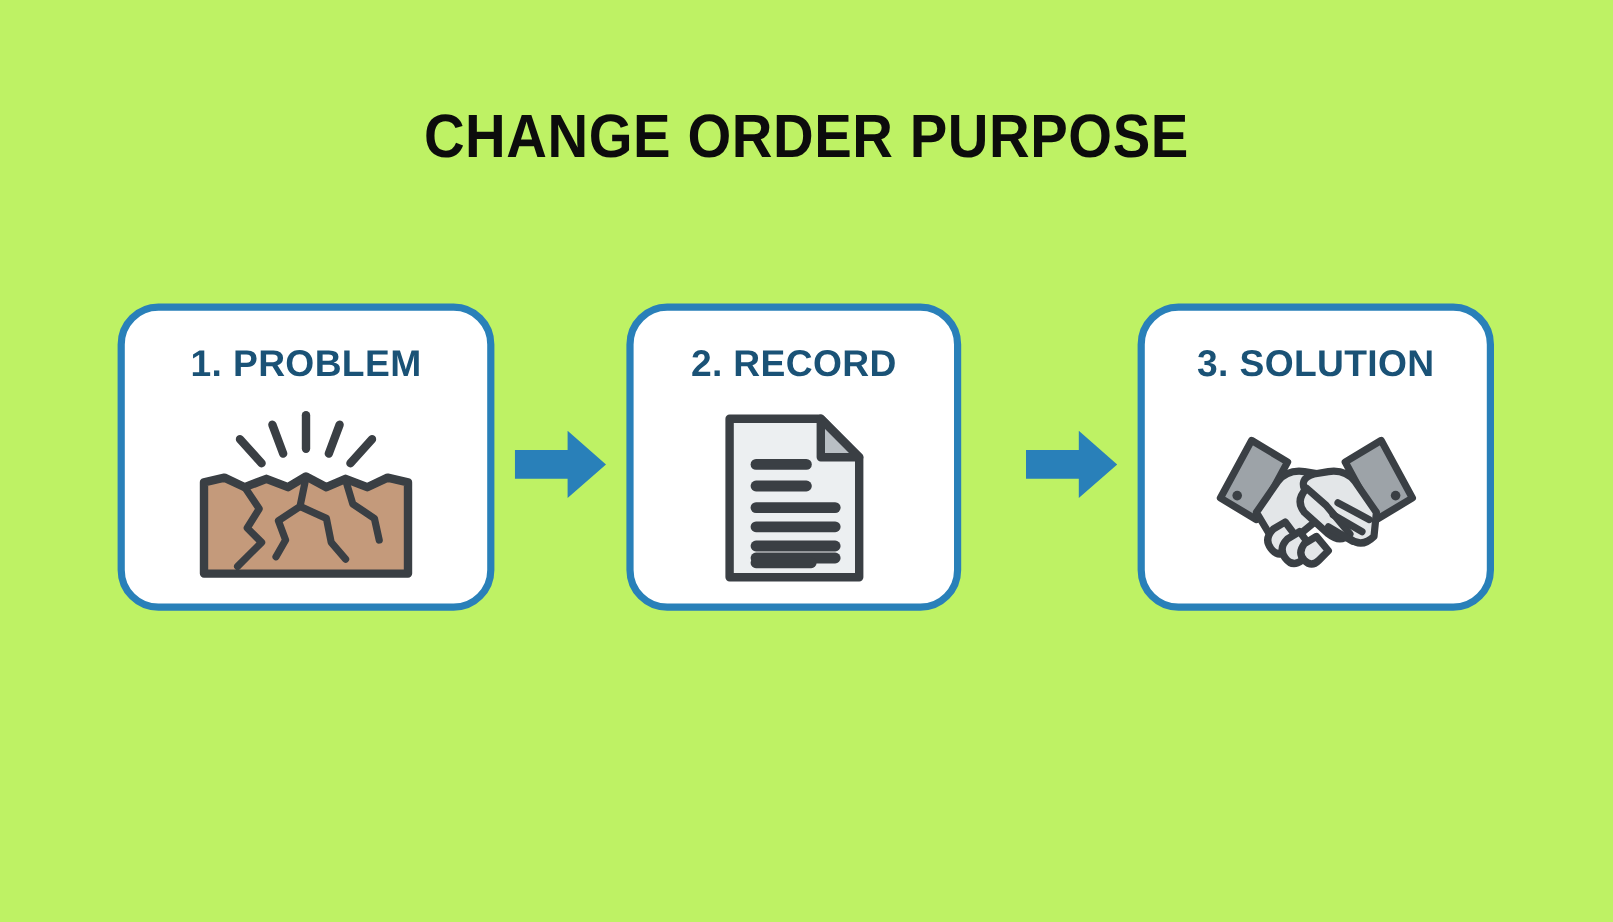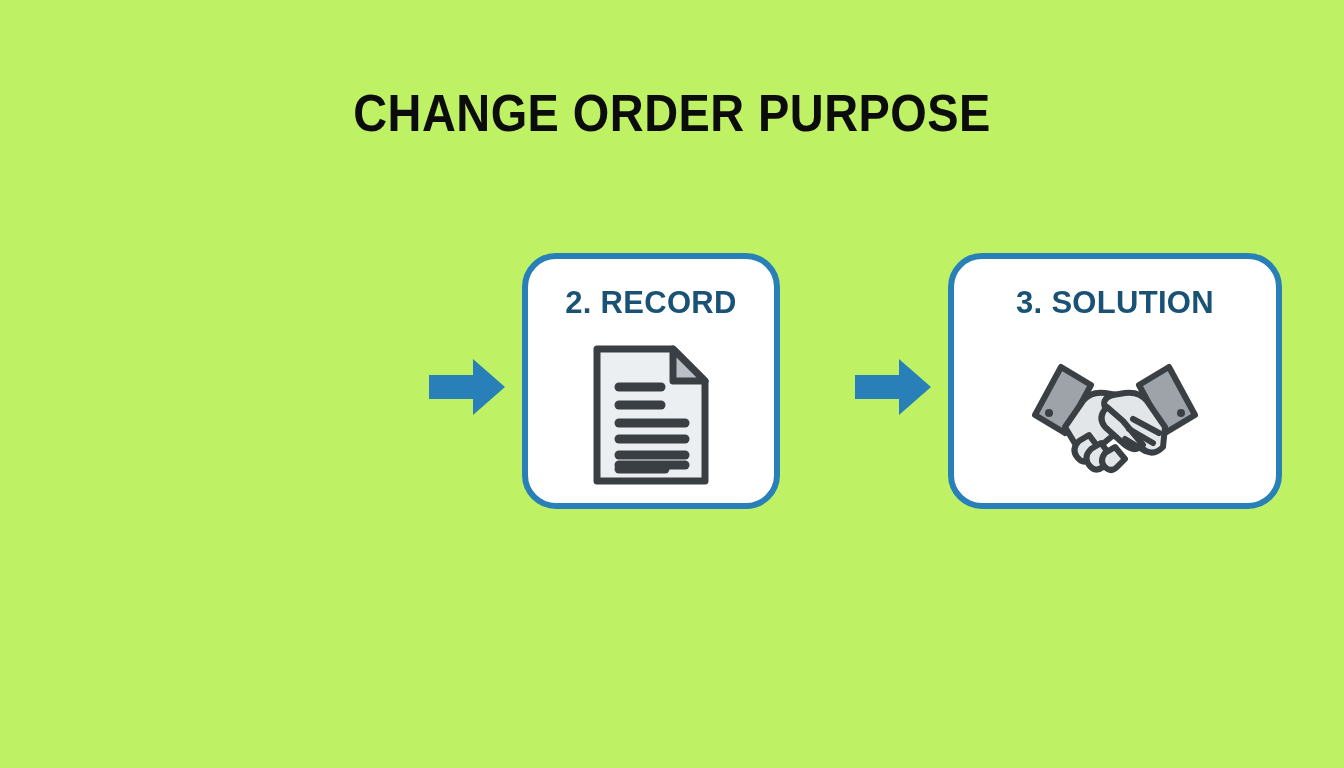--- a/index.html
+++ b/index.html
@@ -51,22 +51,22 @@
     position: absolute;
     top: 0;
     width: 314px;
     height: 256px;
     box-sizing: border-box;
     border: 6px solid #2980b9;
     border-radius: 34px;
     background: #ffffff;
   }
   .step-box.b1 { left: 0px; }
-  .step-box.b2 { left: 424px; width: 258px; }
-  .step-box.b3 { left: 850px; width: 334px; }
+  .step-box.b2 { left: 424px; width: 279px; }
+  .step-box.b3 { left: 850px; width: 297px; }
 
   .step-label {
     position: absolute;
     left: 0;
     right: 0;
     top: 26px;
     text-align: center;
     font-family: "Liberation Sans", sans-serif;
     font-weight: bold;
     font-size: 31px;
@@ -98,20 +98,45 @@
 </style>
 </head>
 <body>
 
 <div id="slide">
 
   <div id="title">CHANGE ORDER PURPOSE</div>
 
   <div id="flow">
 
+    <div class="step-box b1">
+      <div class="step-label">1. PROBLEM</div>
+      <div class="icon-slot">
+        <svg width="190" height="150" viewBox="0 0 190 150">
+          <g stroke="#3a3f44" stroke-width="7" stroke-linecap="round" stroke-linejoin="round" fill="none">
+
+            <line x1="95" y1="6" x2="95" y2="34"></line>
+            <line x1="67" y1="14" x2="76" y2="38"></line>
+            <line x1="123" y1="14" x2="114" y2="38"></line>
+            <line x1="40" y1="26" x2="58" y2="46"></line>
+            <line x1="150" y1="26" x2="132" y2="46"></line>
+          </g>
+
+          <path d="M10 62 L10 138 L180 138 L180 62 L163 58 L146 66 L128 59 L112 66
+                   L95 57 L80 66 L62 59 L44 66 L27 58 Z" fill="#c49a7b" stroke="#3a3f44" stroke-width="7" stroke-linejoin="round"></path>
+
+          <g stroke="#3a3f44" stroke-width="6" fill="none" stroke-linecap="round" stroke-linejoin="round">
+            <path d="M44 66 L56 84 L46 100 L58 112 L46 124 L38 132"></path>
+            <path d="M95 58 L90 82 L72 94 L78 110 L70 124"></path>
+            <path d="M90 82 L112 92 L116 112 L128 126"></path>
+            <path d="M128 60 L134 80 L152 92 L156 110"></path>
+          </g>
+        </svg>
+      </div>
+    </div>
 
     <svg class="arrow a1" viewBox="0 0 76 56">
       <path d="M0 16 L44 16 L44 0 L76 28 L44 56 L44 40 L0 40 Z" fill="#2980b9"></path>
     </svg>
 
     <div class="step-box b2">
       <div class="step-label">2. RECORD</div>
       <div class="icon-slot">
         <svg width="120" height="144" viewBox="0 0 120 144">
 

